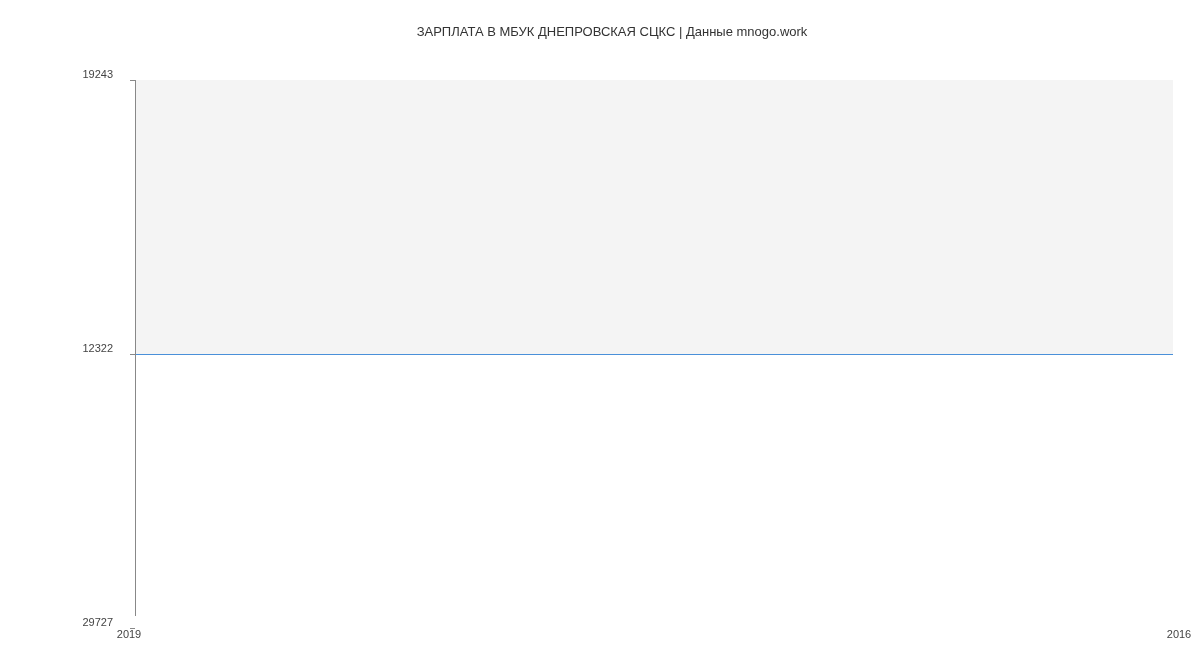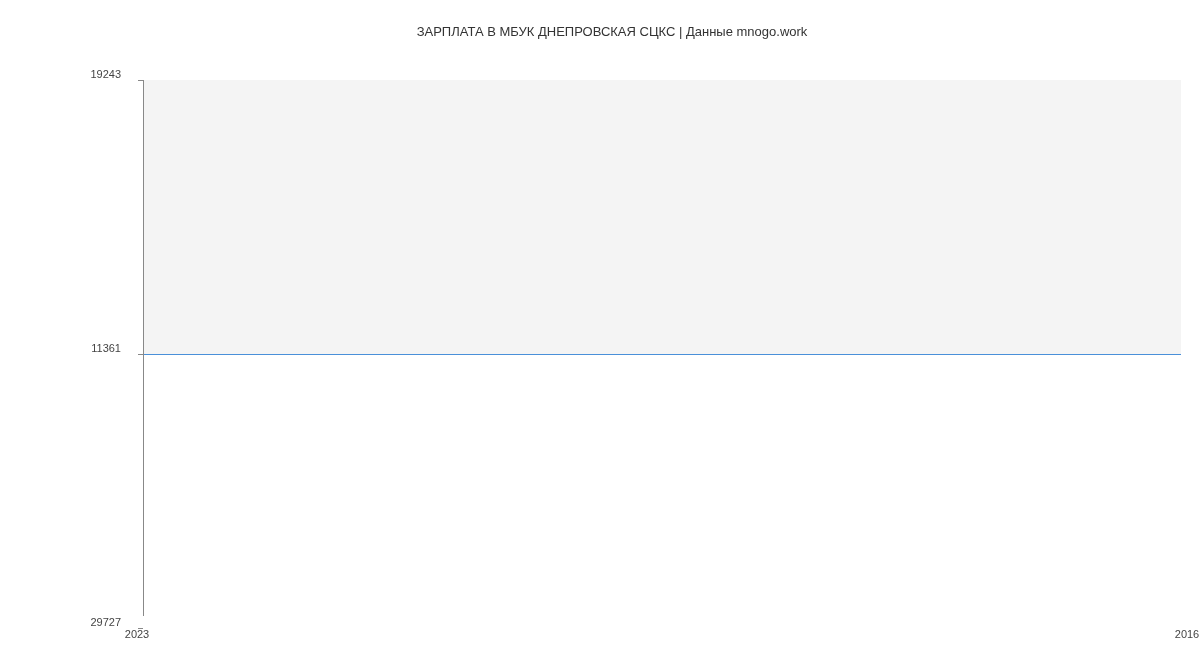--- a/index.html
+++ b/index.html
@@ -15,21 +15,21 @@
       top: 6px;
       left: 0;
       right: 0;
       text-align: center;
       font-size: 13px;
       color: #333;
       font-weight: 400;
     }
     .chart {
       position: absolute;
-      left: 113px;
+      left: 105px;
       top: 50px;
       width: 1050px;
       height: 548px;
     }
     .plot-area {
       position: absolute;
       left: 0;
       top: 0;
       width: 100%;
       height: 100%;
@@ -92,18 +92,18 @@
     <div class="shaded-band"></div>
     <div class="data-line"></div>
     <div class="axis-line-y"></div>
 
     <div class="y-tick-mark" style="top:0%"></div>
     <div class="y-tick-mark" style="top:50%"></div>
     <div class="y-tick-mark" style="top:100%"></div>
   </div>
 
   <div class="y-tick" style="top:0%">19243</div>
-  <div class="y-tick" style="top:50%">11361</div>
+  <div class="y-tick" style="top:50%">12322</div>
   <div class="y-tick" style="top:100%">29727</div>
 
-  <div class="x-tick" style="left:0%">2023</div>
+  <div class="x-tick" style="left:0%">2019</div>
   <div class="x-tick" style="left:100%">2016</div>
 </div>
 
 </body></html>

